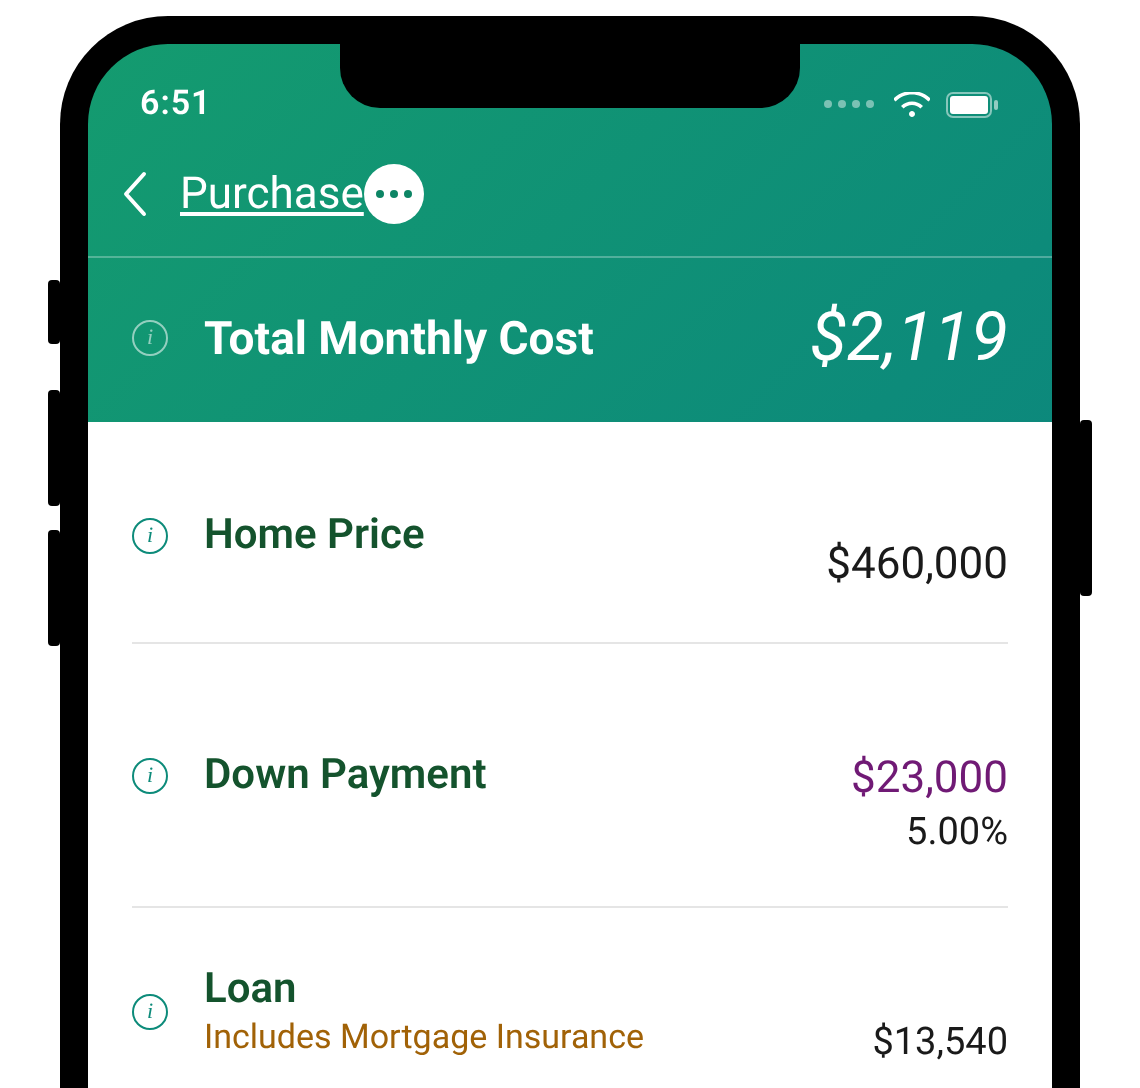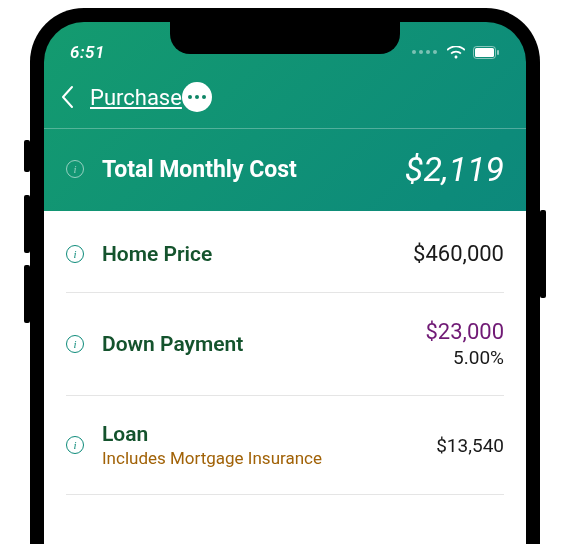--- a/index.html
+++ b/index.html
@@ -51,21 +51,20 @@
   .side-btn.b3 { left: 24px; top: 265px; width: 6px; height: 58px; }
   .side-btn.b4 { right: 24px; top: 210px; width: 6px; height: 88px; }
 
   .status-bar {
     display: flex;
     justify-content: space-between;
     align-items: center;
     padding: 14px 26px 0 26px;
     height: 46px;
     color: #fff;
-    font-style: italic;
   }
   .status-time { font-size: 17px; font-weight: 600; letter-spacing: 0.5px; }
   .status-right { display: flex; gap: 8px; align-items: center; }
   .dots { display: flex; gap: 3px; align-items: center; opacity: 0.45; margin-right: 2px; }
   .dots span { width: 4px; height: 4px; border-radius: 50%; background: #fff; }
   .dots span:last-child { opacity: 1; }
   .wifi-icon, .battery-icon { display: flex; align-items: center; }
 
   .nav-bar {
     display: flex;
@@ -114,21 +113,21 @@
   .row {
     display: flex;
     align-items: center;
     padding: 26px 0;
     border-bottom: 1px solid #e5e5e5;
   }
   .row:first-child { padding-top: 30px; }
   .row-body { flex: 1; display: flex; flex-direction: column; gap: 2px; }
   .row-label { font-size: 21px; font-weight: 600; color: #14532d; }
   .row-sublabel { font-size: 17px; color: #a16207; font-weight: 400; }
-  .row-values { display: flex; flex-direction: column; align-items: flex-end; gap: 2px; }
+  .row-values { display: flex; flex-direction: column; align-items: flex-end; gap: 2px; margin-top: 29px; }
   .row-value { font-size: 22px; color: #1a1a1a; }
   .row-value.accent { color: #701a75; }
   .row-subvalue { font-size: 19px; color: #1a1a1a; }
 </style>
 </head>
 <body>
 
 <div class="side-btn b1"></div>
 <div class="side-btn b2"></div>
 <div class="side-btn b3"></div>

